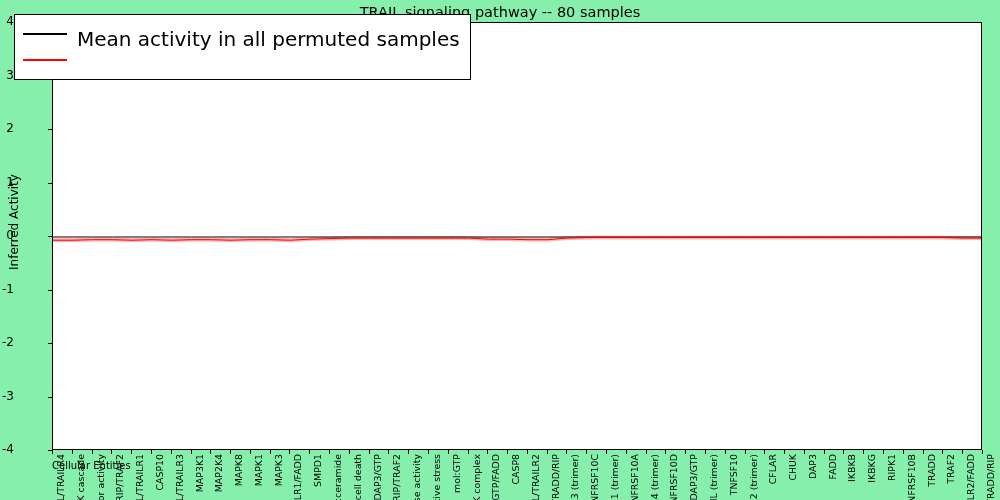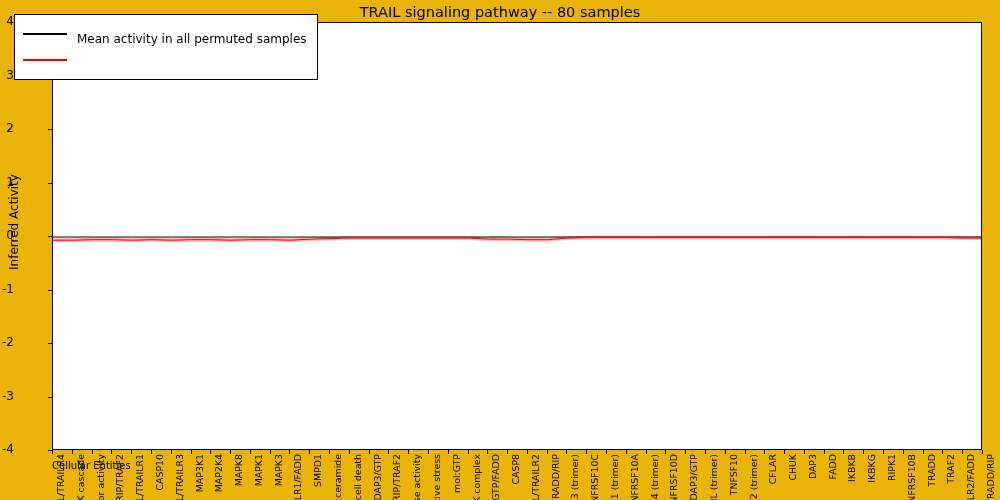--- a/index.html
+++ b/index.html
@@ -7,21 +7,21 @@
     padding: 0;
     background: #ffffff;
   }
   body {
     font-family: "DejaVu Sans", sans-serif;
   }
   #figure {
     position: relative;
     width: 1000px;
     height: 500px;
-    background: #eab308;
+    background: #86efac;
     overflow: hidden;
   }
   
   #chart-title {
     position: absolute;
     left: 0;
     top: 4px;
     width: 1000px;
     text-align: center;
     font-size: 14.5px;
@@ -116,21 +116,21 @@
     align-items: center;
     height: 26px;
   }
   .legend-swatch {
     width: 44px;
     height: 2px;
     margin-right: 10px;
     flex: 0 0 44px;
   }
   .legend-text {
-    font-size: 12px;
+    font-size: 20px;
     color: #000000;
     white-space: nowrap;
     margin-top: 10px;
   }
 </style>
 </head>
 <body>
 
 <div id="figure">
 

